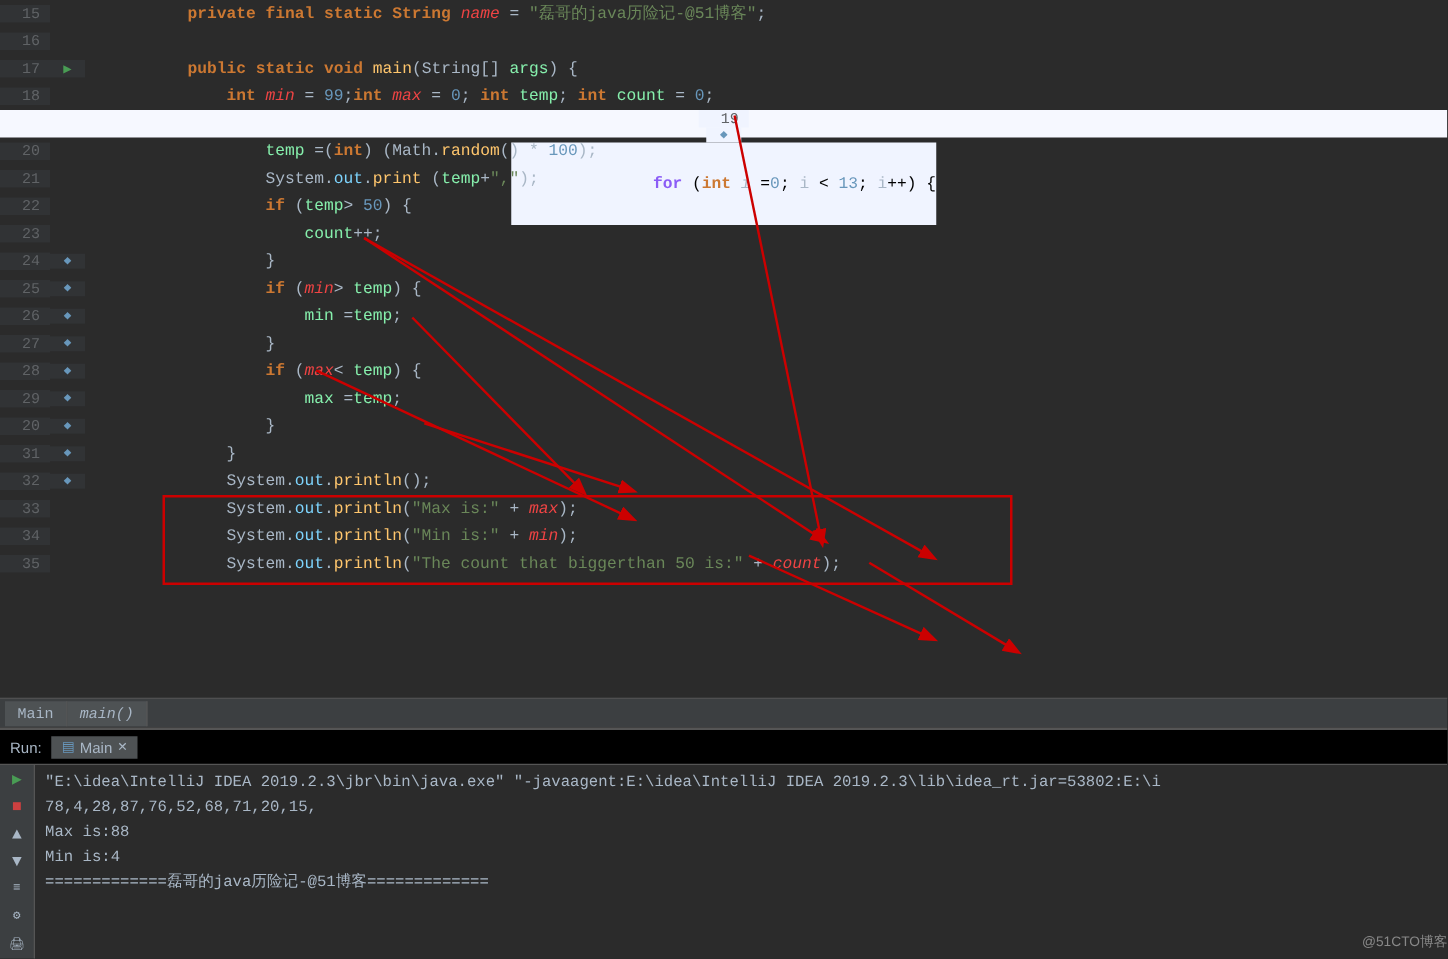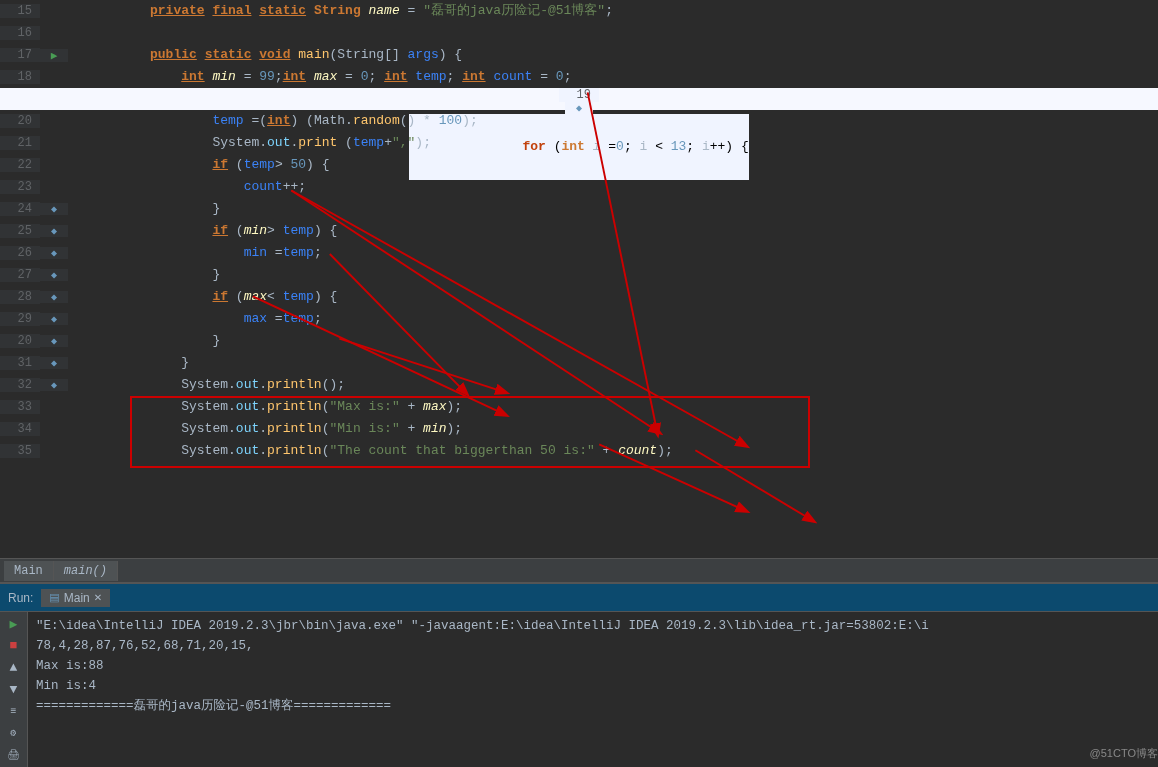--- a/index.html
+++ b/index.html
@@ -83,27 +83,27 @@
       background: #f6f8ff;
       color: #000;
       flex-direction: column;
     }
 
     .highlighted-line .line-content {
       background: #f0f4ff;
     }
 
     
-    .kw { color: #cc7832; font-weight: bold; text-decoration: underline; } 
+    .kw { color: #cc7832; font-weight: bold; } 
     .type { color: #cc7832; font-weight: bold; }
     .str { color: #6a8759; } 
     .num { color: #6897bb; } 
     .method { color: #ffc66d; } 
-    .var { color: #3b82f6; } 
-    .italic-var { color: #fef9c3; font-style: italic; }
+    .var { color: #86efac; } 
+    .italic-var { color: #ef4444; font-style: italic; }
     .class-name { color: #a9b7c6; }
     .static-method { color: #7dd3fc; font-weight: normal; }
 
     
     .annotation-box {
       position: absolute;
       border: 2px solid #cc0000;
       background: transparent;
       pointer-events: none;
       z-index: 10;
@@ -142,21 +142,21 @@
     
     .run-panel {
       background: #2b2b2b;
       border-top: 2px solid #555;
       height: 185px;
       display: flex;
       flex-direction: column;
     }
 
     .run-header {
-      background: #0c4a6e;
+      background: #000000;
       height: 28px;
       display: flex;
       align-items: center;
       padding: 0 8px;
       gap: 8px;
       border-bottom: 1px solid #555;
     }
 
     .run-label {
       color: #a9b7c6;
@@ -270,21 +270,21 @@
           &nbsp;&nbsp;&nbsp;&nbsp;<span class="kw">int</span> <span class="italic-var">min</span> = <span class="num">99</span>;<span class="kw">int</span> <span class="italic-var">max</span> = <span class="num">0</span>; <span class="kw">int</span> <span class="var">temp</span>; <span class="kw">int</span> <span class="var">count</span> = <span class="num">0</span>;
         </div>
       </div>
 
       <div class="code-line highlighted-line">
         <div class="line-number" style="background:#f0f4ff; color:#606366;">19</div>
         <div class="line-gutter" style="background:#f0f4ff;">
           <span class="bookmark-icon" style="color:#6897bb;">◆</span>
         </div>
         <div class="line-content" style="background:#f0f4ff; color:#000;">
-          &nbsp;&nbsp;&nbsp;&nbsp;<span style="color:#c2410c; font-weight:bold;">for</span> (<span style="color:#cc7832; font-weight:bold;">int</span> <span style="color:#a9b7c6; font-style:italic;">i</span> =<span style="color:#6897bb;">0</span>; <span style="color:#a9b7c6;">i</span> &lt; <span style="color:#6897bb;">13</span>; <span style="color:#a9b7c6;">i</span>++) {
+          &nbsp;&nbsp;&nbsp;&nbsp;<span style="color:#8b5cf6; font-weight:bold;">for</span> (<span style="color:#cc7832; font-weight:bold;">int</span> <span style="color:#a9b7c6; font-style:italic;">i</span> =<span style="color:#6897bb;">0</span>; <span style="color:#a9b7c6;">i</span> &lt; <span style="color:#6897bb;">13</span>; <span style="color:#a9b7c6;">i</span>++) {
         </div>
       </div>
 
       <div class="code-line">
         <div class="line-number">20</div>
         <div class="line-gutter"></div>
         <div class="line-content">
           &nbsp;&nbsp;&nbsp;&nbsp;&nbsp;&nbsp;&nbsp;&nbsp;<span class="var">temp</span> =(<span class="kw">int</span>) (<span class="class-name">Math</span>.<span class="method">random</span>() * <span class="num">100</span>);
         </div>
       </div>

